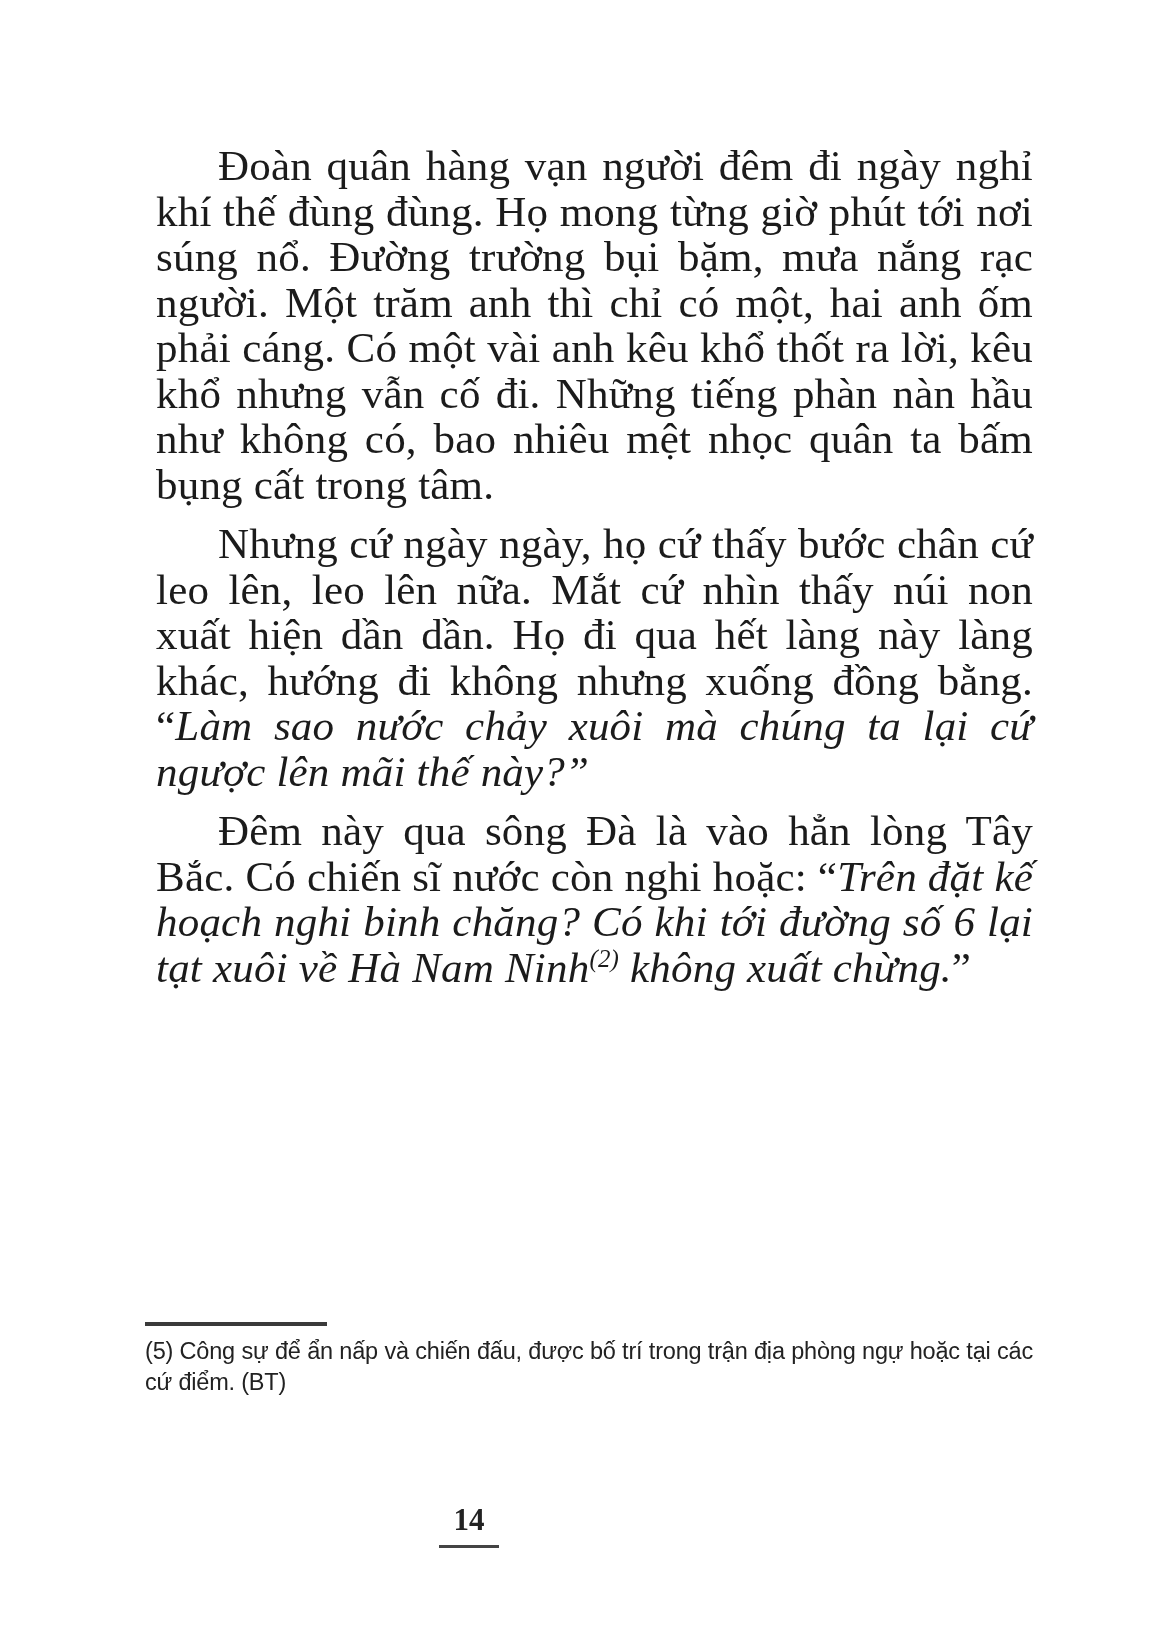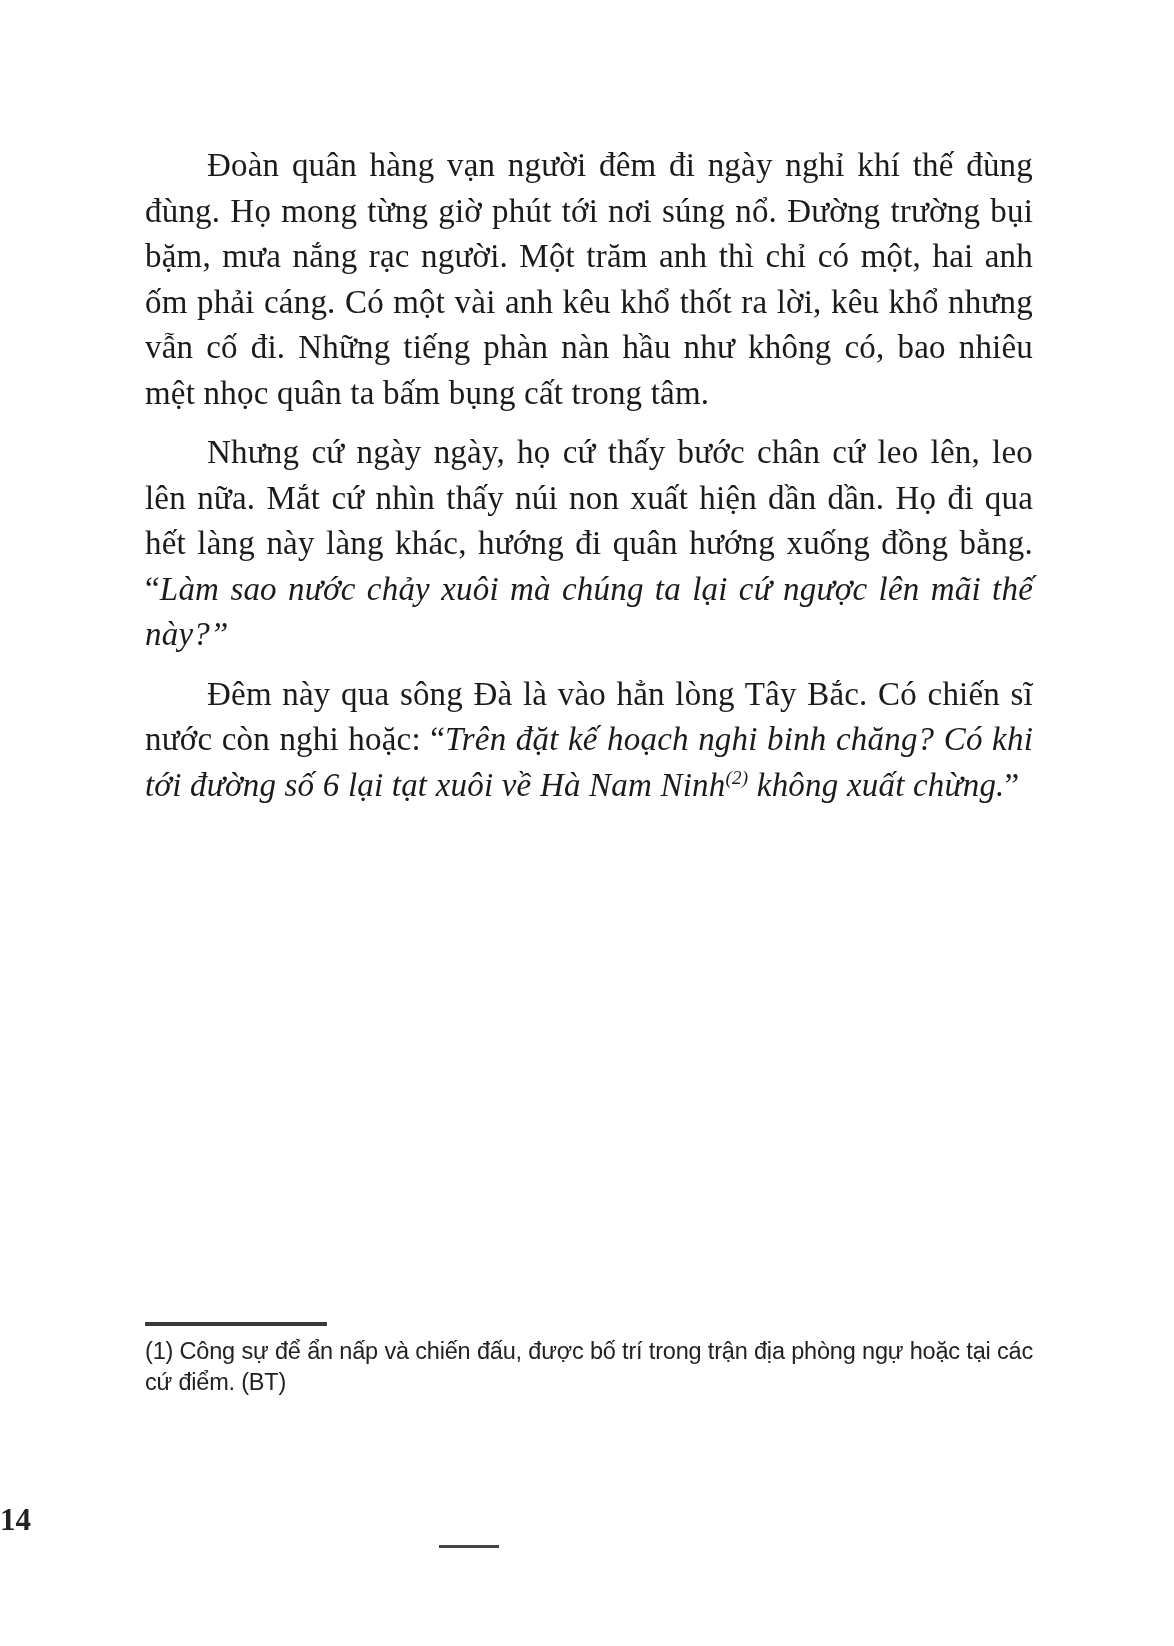--- a/index.html
+++ b/index.html
@@ -17,22 +17,22 @@
     font-family: "Liberation Serif", "DejaVu Serif", serif;
     color: #1b1b1b;
   }
   .text-block {
     position: absolute;
     top: 143px;
     left: 145px;
     width: 888px;
   }
   .para {
-    margin: 0 0 14px 0;
-    font-size: 33px;
+    margin: 0 0 14px 11px;
+    font-size: 43px;
     line-height: 45.5px;
     text-align: justify;
     text-indent: 62px;
     letter-spacing: 0.2px;
   }
   .para .it {
     font-style: italic;
   }
   .para sup {
     font-size: 0.58em;
@@ -58,21 +58,21 @@
     line-height: 31px;
     text-align: justify;
     margin: 0 0 13px 0;
     letter-spacing: -0.2px;
   }
   .page-number-wrap {
     position: absolute;
     top: 1502px;
     left: 0;
     width: 938px;
-    text-align: left;
+    text-align: center;
   }
   .page-number {
     display: inline-block;
     font-size: 31px;
     font-weight: bold;
     color: #222222;
     font-family: "Liberation Serif", "DejaVu Serif", serif;
   }
   .page-number-underline {
     width: 60px;
@@ -81,27 +81,27 @@
     margin: 7px auto 0 auto;
   }
 </style>
 </head>
 <body>
 
 <div class="page">
 
   <div class="text-block">
       <p class="para"><span>Đoàn quân hàng vạn người đêm đi ngày nghỉ khí thế đùng đùng. Họ mong từng giờ phút tới nơi súng nổ. Đường trường bụi bặm, mưa nắng rạc người. Một trăm anh thì chỉ có một, hai anh ốm phải cáng. Có một vài anh kêu khổ thốt ra lời, kêu khổ nhưng vẫn cố đi. Những tiếng phàn nàn hầu như không có, bao nhiêu mệt nhọc quân ta bấm bụng cất trong tâm.</span></p>
-      <p class="para"><span>Nhưng cứ ngày ngày, họ cứ thấy bước chân cứ leo lên, leo lên nữa. Mắt cứ nhìn thấy núi non xuất hiện dần dần. Họ đi qua hết làng này làng khác, hướng đi quân hướng xuống đồng bằng. “</span><span class="it">Làm sao nước chảy xuôi mà chúng ta lại cứ ngược lên mãi thế này?”</span></p>
+      <p class="para"><span>Nhưng cứ ngày ngày, họ cứ thấy bước chân cứ leo lên, leo lên nữa. Mắt cứ nhìn thấy núi non xuất hiện dần dần. Họ đi qua hết làng này làng khác, hướng đi không nhưng xuống đồng bằng. “</span><span class="it">Làm sao nước chảy xuôi mà chúng ta lại cứ ngược lên mãi thế này?”</span></p>
       <p class="para"><span>Đêm này qua sông Đà là vào hẳn lòng Tây Bắc. Có chiến sĩ nước còn nghi hoặc: “</span><span class="it">Trên đặt kế hoạch nghi binh chăng? Có khi tới đường số 6 lại tạt xuôi về Hà Nam Ninh</span><sup class="it">(2)</sup><span class="it"> không xuất chừng.</span><span>”</span></p>
     </div>
 
   <div class="footnote-block">
     <div class="footnote-rule"></div>
-    <p class="footnote">(1) Công sự để ẩn nấp và chiến đấu, được bố trí trong trận địa phòng ngự hoặc tại các cứ điểm. (BT)</p>
+    <p class="footnote">(5) Công sự để ẩn nấp và chiến đấu, được bố trí trong trận địa phòng ngự hoặc tại các cứ điểm. (BT)</p>
   </div>
 
   <div class="page-number-wrap">
     <span class="page-number">14</span>
     <div class="page-number-underline"></div>
   </div>
 
 </div>
 
 </body></html>

